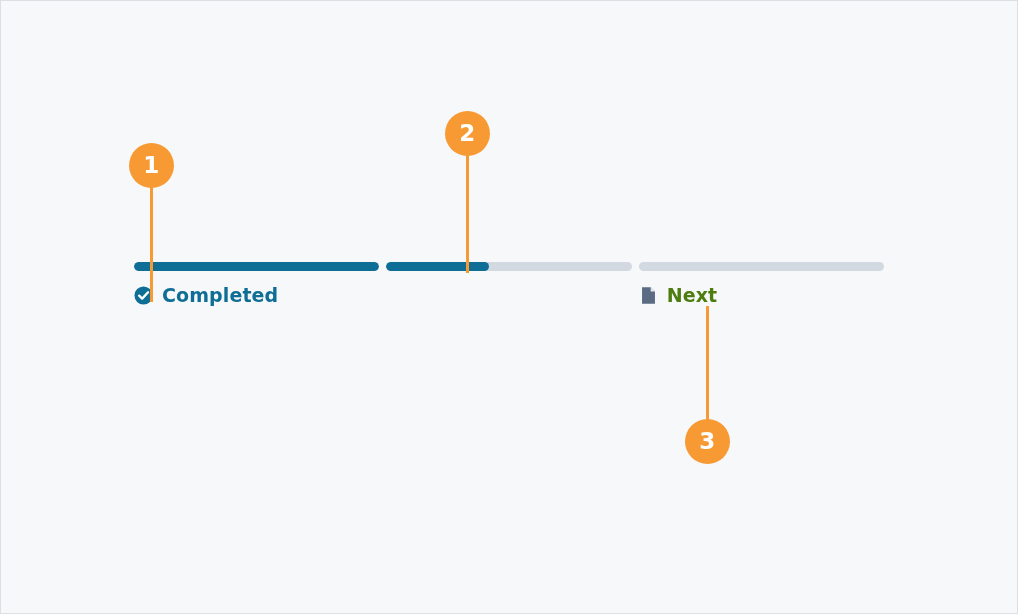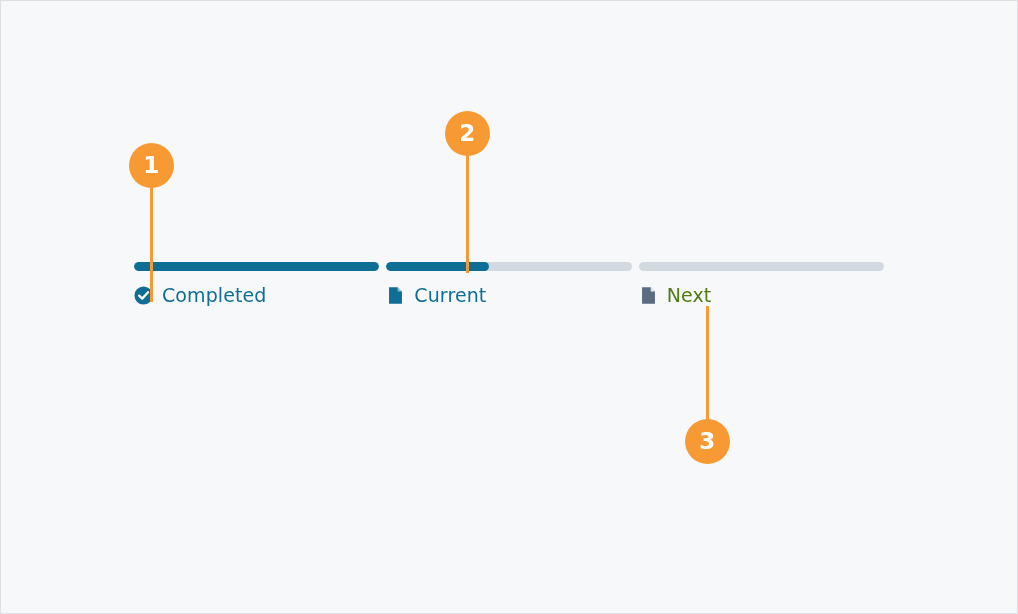--- a/index.html
+++ b/index.html
@@ -70,20 +70,21 @@
     display: flex;
     flex-direction: column;
     align-items: flex-start;
   }
 
   .step-head {
     display: flex;
     align-items: center;
     gap: 9px;
     height: 28px;
+    font-weight: bold;
   }
 
   .step-icon {
     width: 19px;
     height: 19px;
     flex: 0 0 19px;
     display: block;
   }
 
   .step-label {
@@ -176,27 +177,20 @@
       <div class="step-head">
         <svg class="step-icon" viewBox="0 0 20 20">
           <circle cx="10" cy="10" r="9.5" fill="#0f6e96"></circle>
           <path d="M5.4 10.1 L8.6 13.3 L14.8 6.6" fill="none" stroke="#ffffff" stroke-width="2.4" stroke-linecap="round" stroke-linejoin="round"></path>
         </svg>
         <span class="step-label">Completed</span>
       </div>
     </div>
 
     <div class="step-col current">
-      <div class="step-head">
-        <svg class="step-icon" viewBox="0 0 20 20">
-          <path d="M3.2 1.2 H12.3 L16.8 5.9 V18.8 H3.2 Z" fill="#0f6e96"></path>
-          <path d="M12.3 1.2 V5.9 H16.8 Z" fill="#ffffff" opacity="0.55"></path>
-        </svg>
-        <span class="step-label">Current</span>
-      </div>
     </div>
 
     <div class="step-col upcoming">
       <div class="step-head">
         <svg class="step-icon" viewBox="0 0 20 20">
           <path d="M3.2 1.2 H12.3 L16.8 5.9 V18.8 H3.2 Z" fill="#5a6b82"></path>
           <path d="M12.3 1.2 V5.9 H16.8 Z" fill="#f7f8fa" opacity="0.9"></path>
         </svg>
         <span class="step-label">Next</span>
       </div>

